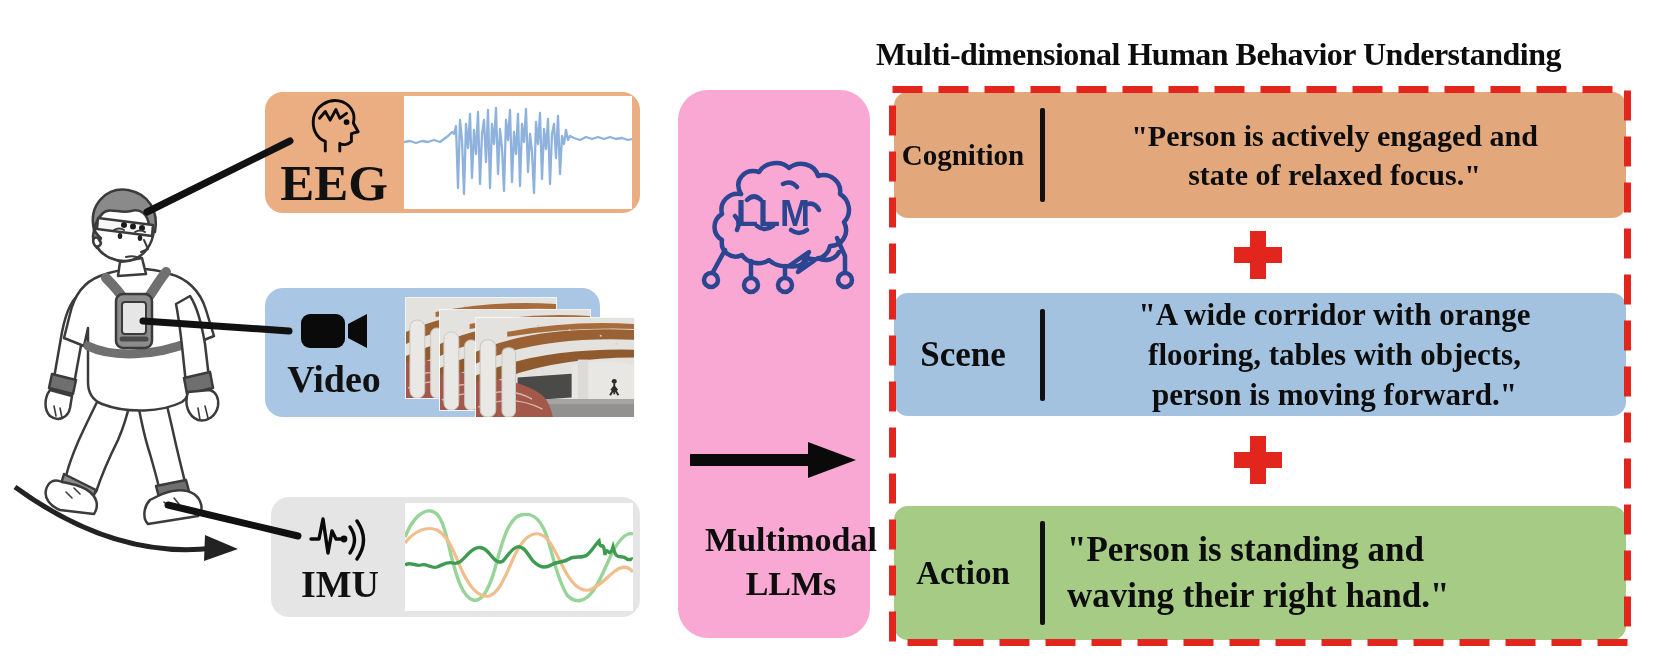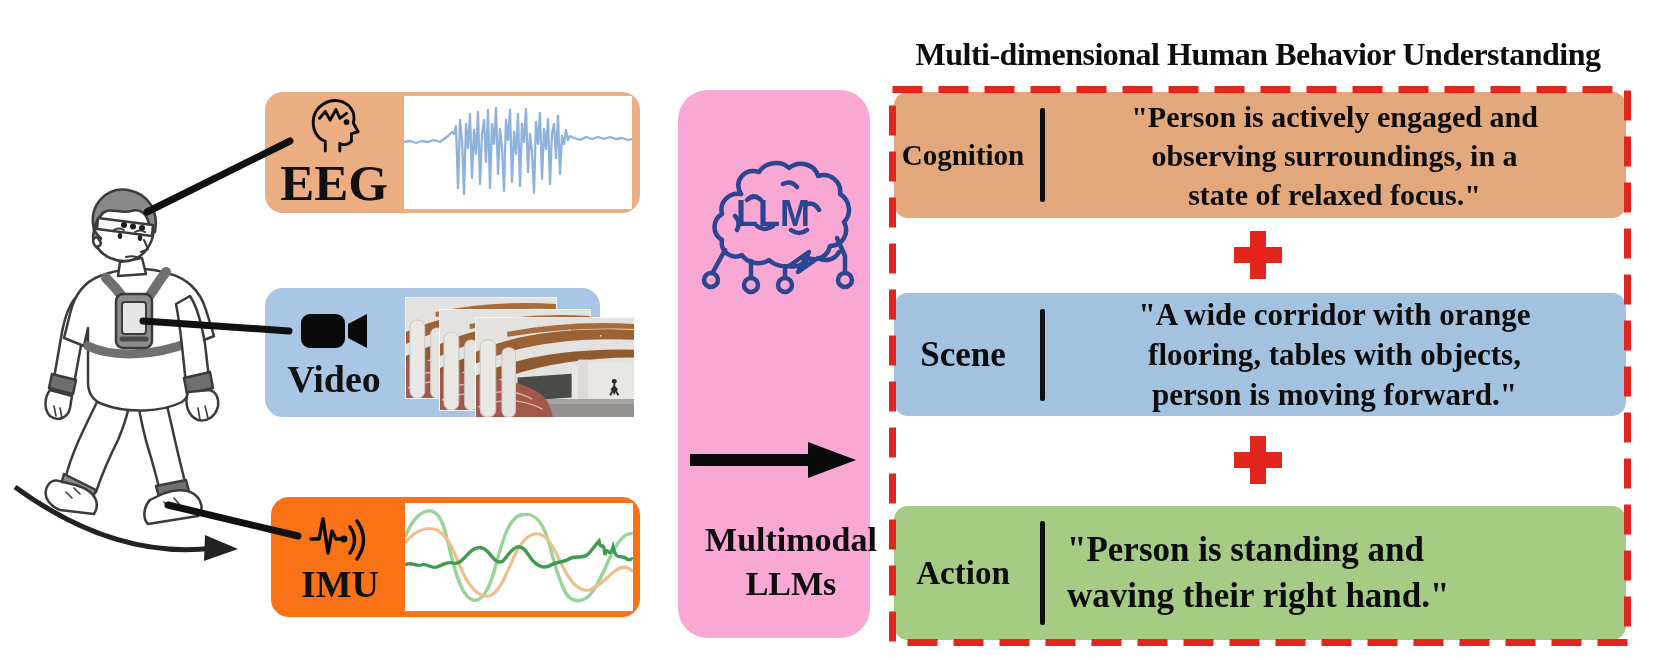--- a/index.html
+++ b/index.html
@@ -9,42 +9,42 @@
   svg{display:block;}
 
   
   .connectors{position:absolute;left:0;top:0;width:1654px;height:660px;z-index:6;pointer-events:none;}
   .person-svg{position:absolute;left:8px;top:178px;width:250px;height:400px;z-index:1;}
 
   
   .sensor{position:absolute;border-radius:18px;z-index:2;}
   .box-eeg{left:265px;top:92px;width:375px;height:121px;background:#EBAD82;}
   .box-video{left:265px;top:288px;width:335px;height:129px;background:#A9C6E4;}
-  .box-imu{left:271px;top:497px;width:369px;height:120px;background:#f97316;}
+  .box-imu{left:271px;top:497px;width:369px;height:120px;background:#e5e5e5;}
   .sensor-left{position:absolute;left:0;top:0;width:138px;height:100%;display:flex;flex-direction:column;align-items:center;justify-content:center;}
   .sensor-label{font-weight:bold;color:#111;line-height:1;}
   .box-eeg .sensor-label{font-size:51px;margin-top:4px;}
   .box-video .sensor-label{font-size:38px;margin-top:6px;}
   .box-imu .sensor-label{font-size:38px;margin-top:4px;}
   .panel{position:absolute;background:#ffffff;}
   .eeg-panel{left:139px;top:4px;width:228px;height:113px;}
   .imu-panel{left:134px;top:6px;width:228px;height:108px;}
   .photo{position:absolute;outline:1px solid rgba(255,255,255,.85);box-shadow:0 0 0 1px rgba(120,120,120,.25);}
   .photo.p1{left:141px;top:10px;width:150px;height:100px;}
   .photo.p2{left:175px;top:22px;width:150px;height:100px;}
   .photo.p3{left:211px;top:30px;width:158px;height:99px;}
 
   
   .processor{position:absolute;left:678px;top:90px;width:192px;height:548px;background:#f9a8d4;border-radius:30px;z-index:2;}
   .llm-icon{position:absolute;left:11px;top:70px;width:170px;height:145px;}
   .flow-arrow{position:absolute;left:12px;top:350px;width:166px;height:40px;}
   .proc-text{position:absolute;left:0;top:428px;width:226px;text-align:center;font-weight:bold;font-size:34px;line-height:44px;color:#0d0d0d;}
 
   
-  .right-title{position:absolute;left:876px;top:36px;width:764px;text-align:center;font-weight:bold;font-size:32px;letter-spacing:-0.5px;color:#0d0d0d;z-index:2;}
+  .right-title{position:absolute;left:876px;top:36px;width:764px;font-weight:bold;font-size:32px;letter-spacing:-0.5px;color:#0d0d0d;z-index:2;}
   .dashed-svg{position:absolute;left:888px;top:85px;width:744px;height:562px;z-index:4;pointer-events:none;}
   .result{position:absolute;left:894px;width:732px;border-radius:14px;display:flex;align-items:center;z-index:2;color:#0d0d0d;}
   .result-label{width:138px;text-align:center;font-weight:bold;line-height:1;}
   .result-sep{width:5px;background:#111;margin:0 8px;border-radius:2px;}
   .result-text{flex:1;text-align:center;font-weight:bold;padding-right:10px;}
   .result-cognition{top:92px;height:126px;background:#E2A87C;}
   .result-cognition .result-label{font-size:29px;}
   .result-cognition .result-sep{height:94px;}
   .result-cognition .result-text{font-size:30px;line-height:39px;}
   .result-scene{top:293px;height:123px;background:#A3C2E0;}
@@ -230,21 +230,20 @@
 
   <svg class="dashed-svg" viewBox="0 0 744 562">
     <rect x="4.5" y="4.5" width="735" height="553" fill="none" stroke="#E3261D" stroke-width="7" stroke-dasharray="30 16"></rect>
   </svg>
 
   <div class="result result-cognition">
     <div class="result-label">Cognition</div>
     <div class="result-sep"></div>
     <div class="result-text">
       <div>"Person is actively engaged and</div>
-      <div>observing surroundings, in a</div>
       <div>state of relaxed focus."</div>
     </div>
   </div>
 
   <svg class="plus plus1" viewBox="0 0 48 48">
     <path d="M16,0 H32 V16 H48 V32 H32 V48 H16 V32 H0 V16 H16 Z" fill="#E3261D"></path>
   </svg>
 
   <div class="result result-scene">
     <div class="result-label">Scene</div>

